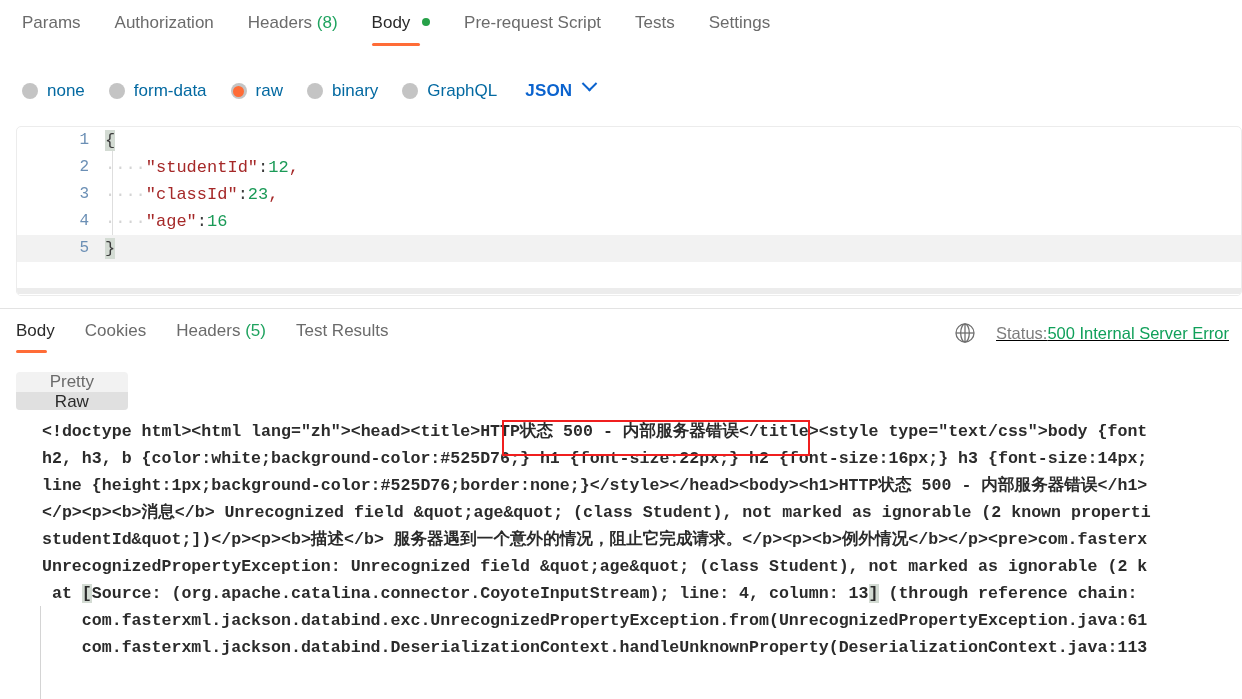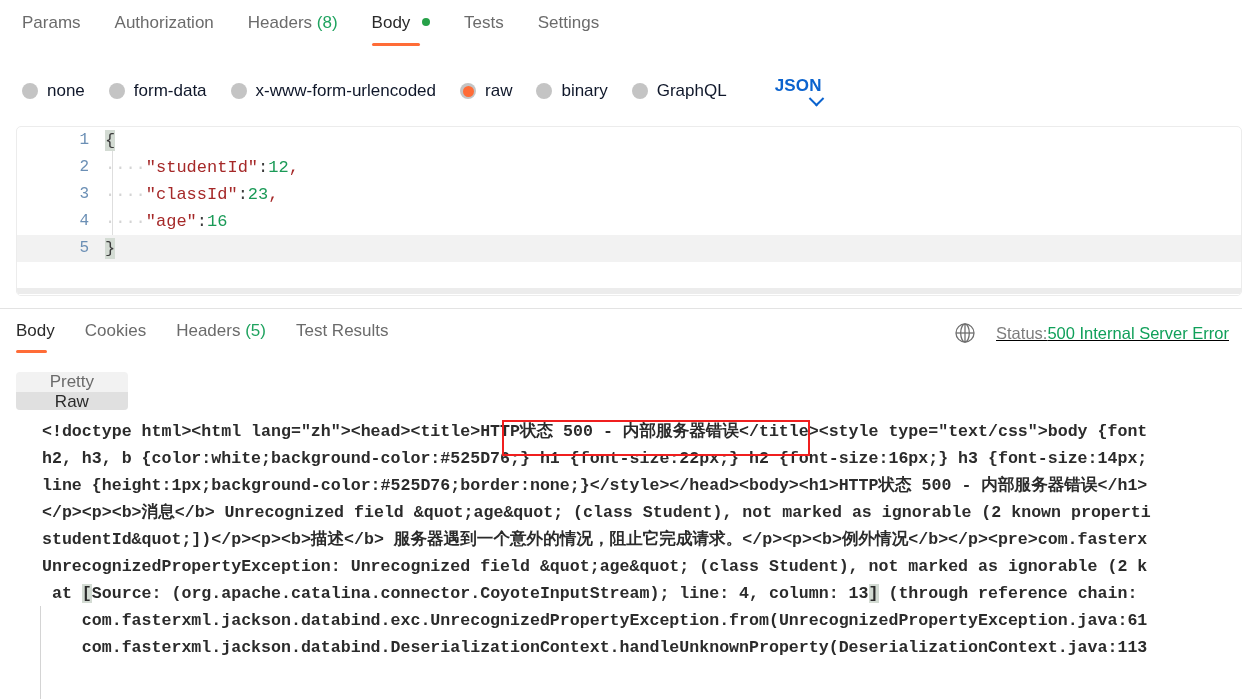--- a/index.html
+++ b/index.html
@@ -43,23 +43,23 @@
   .radio {
     width: 16px; height: 16px; border-radius: 50%;
     background: #c4c4c4; margin-right: 9px; flex: none;
     position: relative;
   }
   .radio.on { background: #c4c4c4; }
   .radio.on::after {
     content:""; position:absolute; left:2.5px; top:2.5px;
     width:11px; height:11px; border-radius:50%; background:#ff6c37;
   }
-  .bt .lbl { font-size: 17px; color: #0f172a; white-space: nowrap; }
+  .bt .lbl { font-size: 17px; color: #0369a1; white-space: nowrap; }
   .json-sel {
-    display:flex; align-items:flex-end; margin-left: 24px; cursor:pointer;flex-direction:column;
+    display:flex; align-items:flex-start; margin-left: 4px; cursor:pointer;
   }
   .json-sel .lbl { font-size: 17px; color: #0b63ce; font-weight: 700; letter-spacing:.2px; }
   .chev {
     width: 11px; height: 11px; margin-left: 12px;
     border-right: 2px solid #0b63ce; border-bottom: 2px solid #0b63ce;
     transform: rotate(45deg) translate(-2px,-2px);
   }
 
   
   .editor {
@@ -163,39 +163,38 @@
     <div class="req-tab">
       <span>Headers</span>
       <span class="cnt">(8)</span>
     </div>
     <div class="req-tab active">
       <span>Body</span>
       <span class="dot-green"></span>
       <span class="bar"></span>
     </div>
     <div class="req-tab">
+      <span>Pre-request Script</span>
+    </div>
+    <div class="req-tab">
       <span>Tests</span>
     </div>
     <div class="req-tab">
       <span>Settings</span>
     </div>
   </div>
 
   <div class="body-types">
     <div class="bt">
       <span class="radio"></span>
       <span class="lbl">none</span>
     </div>
     <div class="bt">
       <span class="radio"></span>
       <span class="lbl">form-data</span>
-    </div>
-    <div class="bt">
-      <span class="radio"></span>
-      <span class="lbl">x-www-form-urlencoded</span>
     </div>
     <div class="bt">
       <span class="radio on"></span>
       <span class="lbl">raw</span>
     </div>
     <div class="bt">
       <span class="radio"></span>
       <span class="lbl">binary</span>
     </div>
     <div class="bt">

